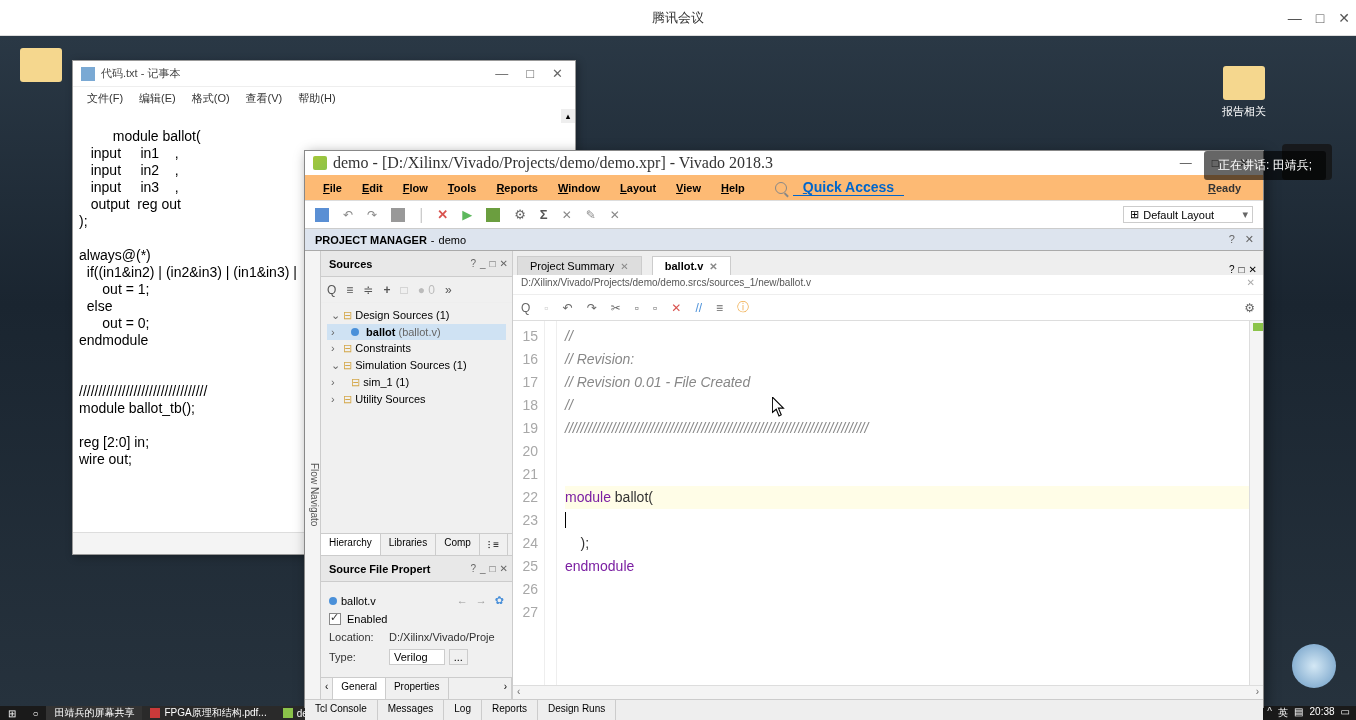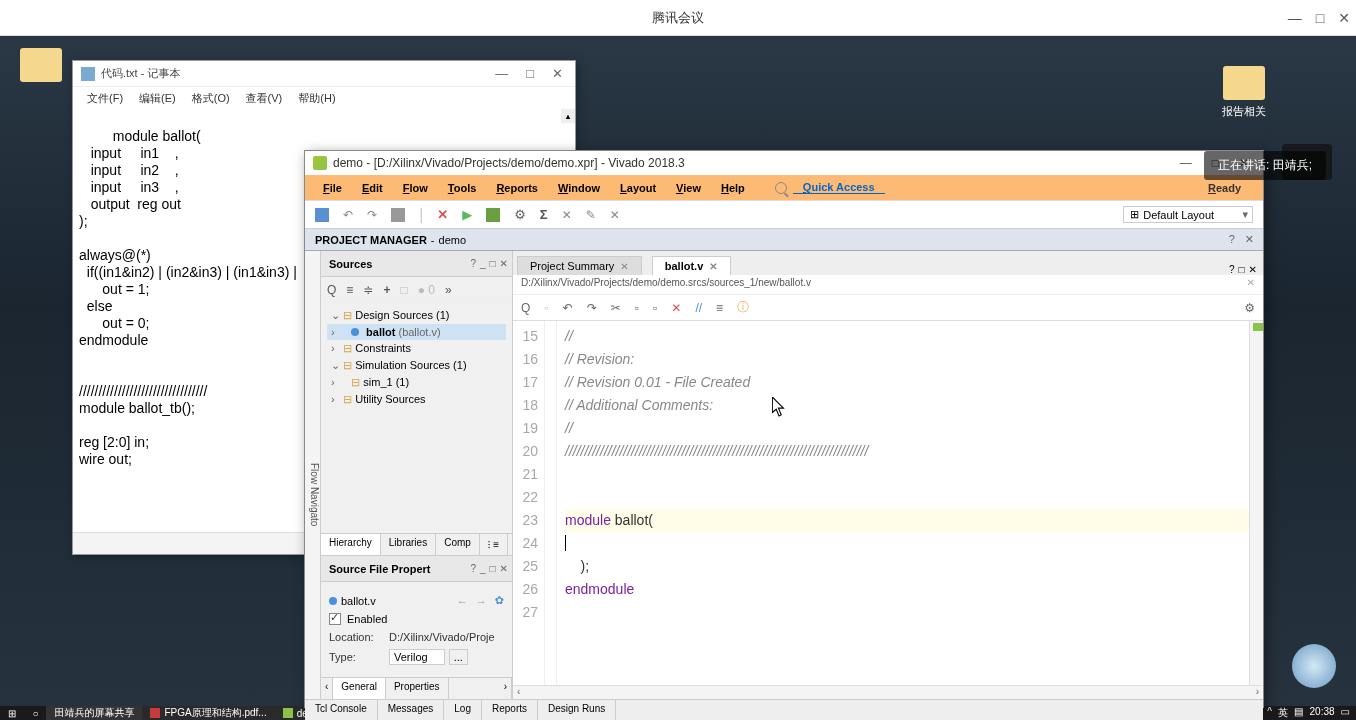--- a/index.html
+++ b/index.html
@@ -28,30 +28,30 @@
 .notepad-menubar { height: 22px; display: flex; align-items: center; padding: 0 8px; font-size: 11px; color: #333; gap: 4px; }
 .notepad-menubar span { padding: 0 6px; cursor: pointer; }
 .notepad-content { padding: 2px 6px; font-family: Consolas, monospace; font-size: 14px; line-height: 17px; color: #000; white-space: pre; overflow: hidden; height: 420px; position: relative; }
 .notepad-content .scroll-up { position: absolute; right: 0; top: 0; width: 14px; height: 14px; background: #eee; font-size: 9px; text-align: center; line-height: 14px; }
 .notepad-status { position: absolute; bottom: 0; right: 0; padding: 3px 10px; font-size: 11px; background: #f4f4f4; border-top: 1px solid #ddd; width: 100%; text-align: right; }
 
 
 .vivado { position: absolute; left: 304px; top: 150px; width: 960px; height: 558px; background: #f0f0f0; border: 1px solid #888; box-shadow: 3px 3px 12px rgba(0,0,0,0.4); z-index: 20; }
 .vivado-titlebar { height: 24px; background: #fff; display: flex; align-items: center; padding: 0 8px; }
 .vivado-icon { width: 14px; height: 14px; background: linear-gradient(135deg, #a4c639, #8bc34a); margin-right: 6px; border-radius: 2px; }
-.vivado-title { font-size: 12px; color: #333; flex: 1; }
+.vivado-title { font-size: 16px; color: #333; flex: 1; font-family: Liberation Serif, serif; }
 .vivado-winbtns { display: flex; gap: 8px; }
 .vivado-winbtns span { padding: 0 6px; font-size: 12px; color: #555; cursor: pointer; }
 .vivado-menubar { height: 26px; background: #fdba74; display: flex; align-items: center; padding: 0 8px; font-size: 11px; border-bottom: 1px solid #ddd; font-weight: bold; }
 .vivado-menubar span { padding: 0 10px; cursor: pointer; text-decoration: underline; text-decoration-color: transparent; }
 .vivado-menubar span:first-letter { text-decoration: underline; }
 .quick-access { display: flex; align-items: center; margin-left: 20px; }
 .quick-access .qa-icon { width: 12px; height: 12px; border: 1.5px solid #888; border-radius: 50%; margin-right: 6px; position: relative; }
 .quick-access .qa-icon::after { content: ''; position: absolute; bottom: -3px; right: -3px; width: 5px; height: 1.5px; background: #888; transform: rotate(45deg); }
-.quick-access .qa-text { color: #0066cc; font-size: 11px; border-bottom: 1px solid #0066cc; }
+.quick-access .qa-text { color: #0066cc; font-size: 14px; border-bottom: 1px solid #0066cc; }
 .ready-label { position: absolute; right: 12px; font-size: 11px; color: #333; }
 
 .vivado-toolbar { height: 28px; background: #fff; display: flex; align-items: center; padding: 0 10px; gap: 14px; border-bottom: 1px solid #ccc; }
 .tb-btn { width: 14px; height: 14px; display: inline-block; cursor: pointer; }
 .tb-save { background: #5a8fd4; }
 .tb-arrow { color: #888; font-size: 12px; }
 .tb-x { color: #d9534f; font-weight: bold; font-size: 13px; }
 .tb-play { color: #5cb85c; font-size: 13px; }
 .tb-gear { color: #666; font-size: 13px; }
 .tb-sigma { color: #555; font-size: 13px; font-weight: bold; }
@@ -394,21 +394,20 @@
             <div>24</div>
             <div>25</div>
             <div>26</div>
             <div>27</div>
         </div>
         <div class="fold-gutter"></div>
         <div class="code-lines">
           <div class="code-line"><span class="comment">//</span></div>
           <div class="code-line"><span class="comment">// Revision:</span></div>
           <div class="code-line"><span class="comment">// Revision 0.01 - File Created</span></div>
-          <div class="code-line"><span class="comment">// Additional Comments:</span></div>
           <div class="code-line"><span class="comment">//</span></div>
           <div class="code-line"><span class="comment">//////////////////////////////////////////////////////////////////////////////</span></div>
           <div class="code-line"><span></span></div>
           <div class="code-line"><span></span></div>
           <div class="code-line highlighted"><span class="keyword">module</span><span class="ident"> ballot(</span></div>
           <div class="code-line"><span></span><span style="border-left:1px solid #000; height:16px;"></span></div>
           <div class="code-line"><span class="ident">    );</span></div>
           <div class="code-line"><span class="keyword">endmodule</span></div>
           <div class="code-line"><span></span></div>
         </div>

